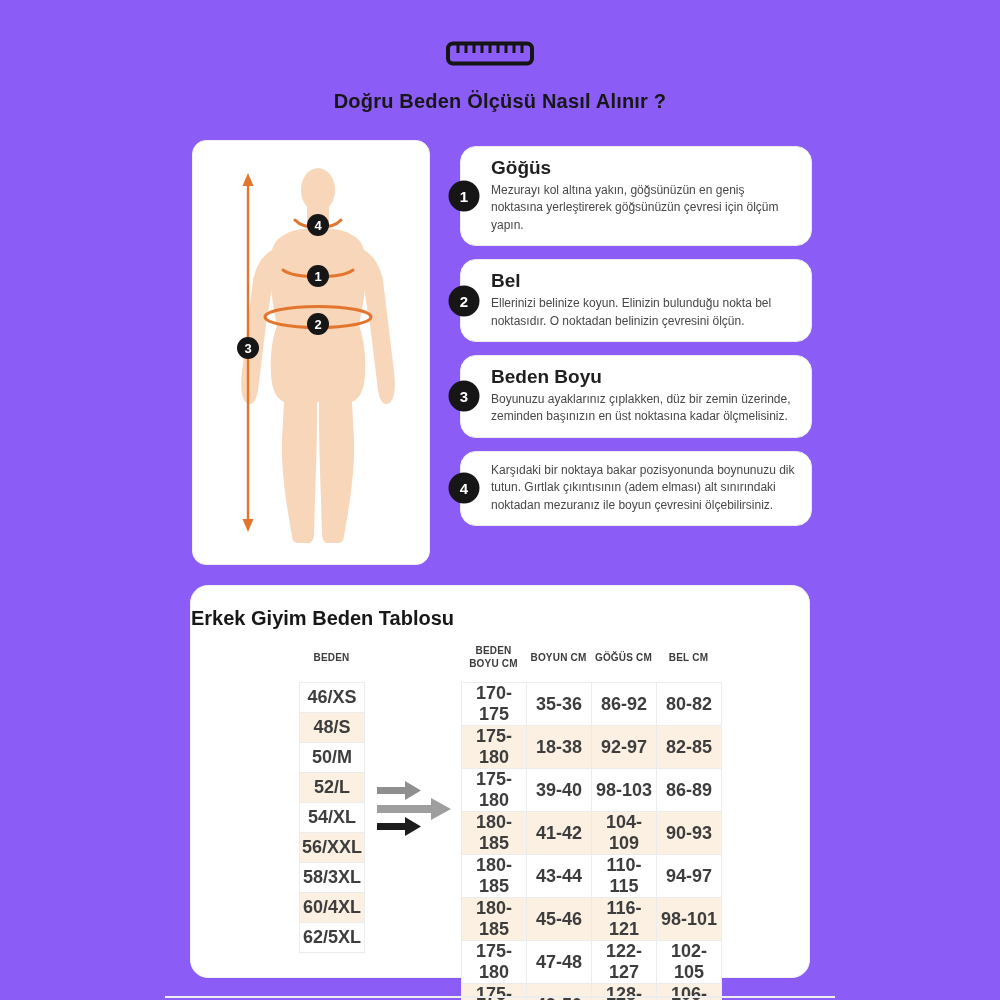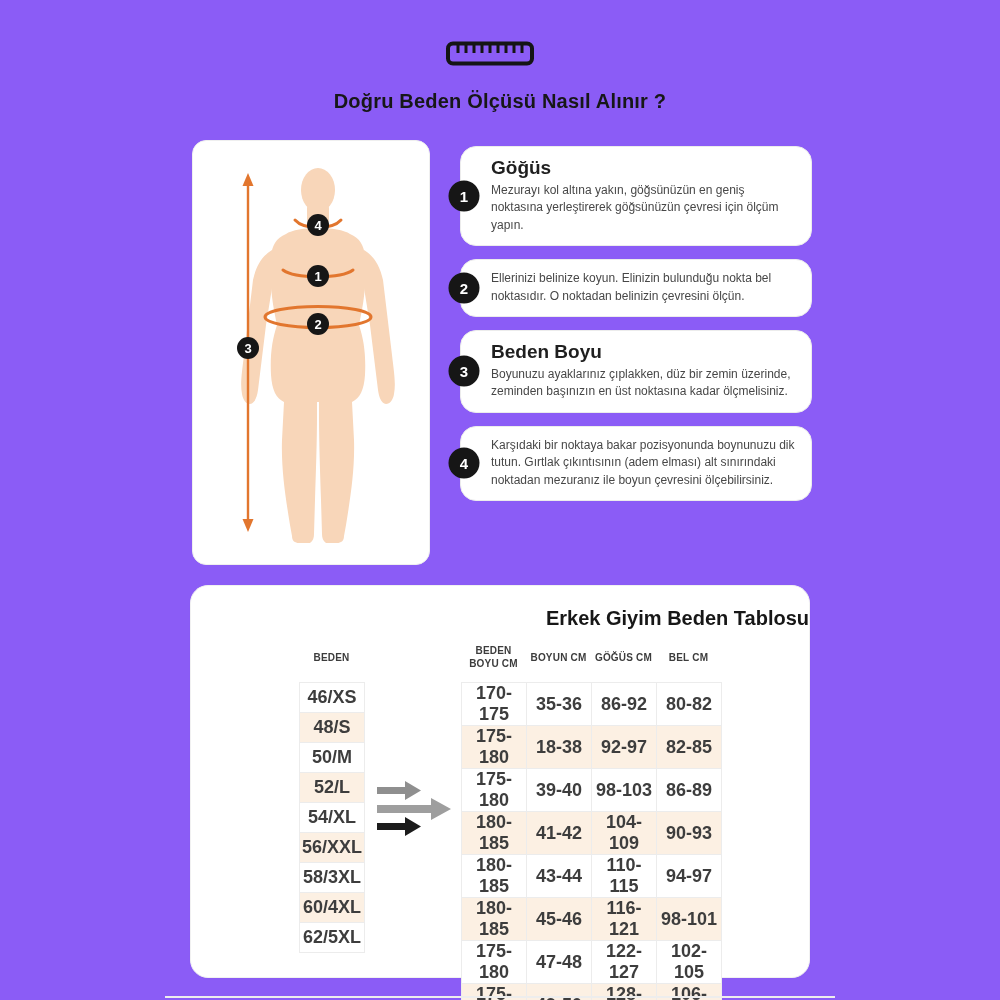--- a/index.html
+++ b/index.html
@@ -34,21 +34,21 @@
   }
   .step-title { font-size:19px; font-weight:bold; color:#1f1f1f; margin-bottom:3px; }
   .step-text  { font-size:12px; line-height:1.45; color:#474747; }
   
   .table-card {
     position:absolute; left:190px; top:585px; width:620px; height:393px;
     border:1px solid #f1f1f1; border-radius:18px; background:#fff;
     box-shadow:0 1px 3px rgba(0,0,0,.02);
   }
   .table-title {
-    position:absolute; top:21px; left:0; width:100%; text-align:right;
+    position:absolute; top:21px; left:0; width:100%; text-align:left;
     font-size:20px; font-weight:bold; color:#171717;
   }
   .thead {
     position:absolute; left:108px; top:54px; width:422px; height:34px;
     display:grid; grid-template-columns:65px 97px 65px 65px 65px 65px;
     align-items:center; text-align:center;
     font-size:10px; font-weight:bold; color:#3c3c3c; line-height:1.3; letter-spacing:.2px;
   }
   table.sizes { border-collapse:collapse; position:absolute; top:96px; }
   table.sizes.size-col  { left:108px; }
@@ -133,20 +133,21 @@
   <div class="steps">
 
       <div class="step-card">
         <div class="step-num">1</div>
         <div class="step-title">Göğüs</div>
         <div class="step-text">Mezurayı kol altına yakın, göğsünüzün en geniş noktasına yerleştirerek göğsünüzün çevresi için ölçüm yapın.</div>
       </div>
 
       <div class="step-card">
         <div class="step-num">2</div>
+        <div class="step-title">Bel</div>
         <div class="step-text">Ellerinizi belinize koyun. Elinizin bulunduğu nokta bel noktasıdır. O noktadan belinizin çevresini ölçün.</div>
       </div>
 
       <div class="step-card">
         <div class="step-num">3</div>
         <div class="step-title">Beden Boyu</div>
         <div class="step-text">Boyunuzu ayaklarınız çıplakken, düz bir zemin üzerinde, zeminden başınızın en üst noktasına kadar ölçmelisiniz.</div>
       </div>
 
       <div class="step-card">

